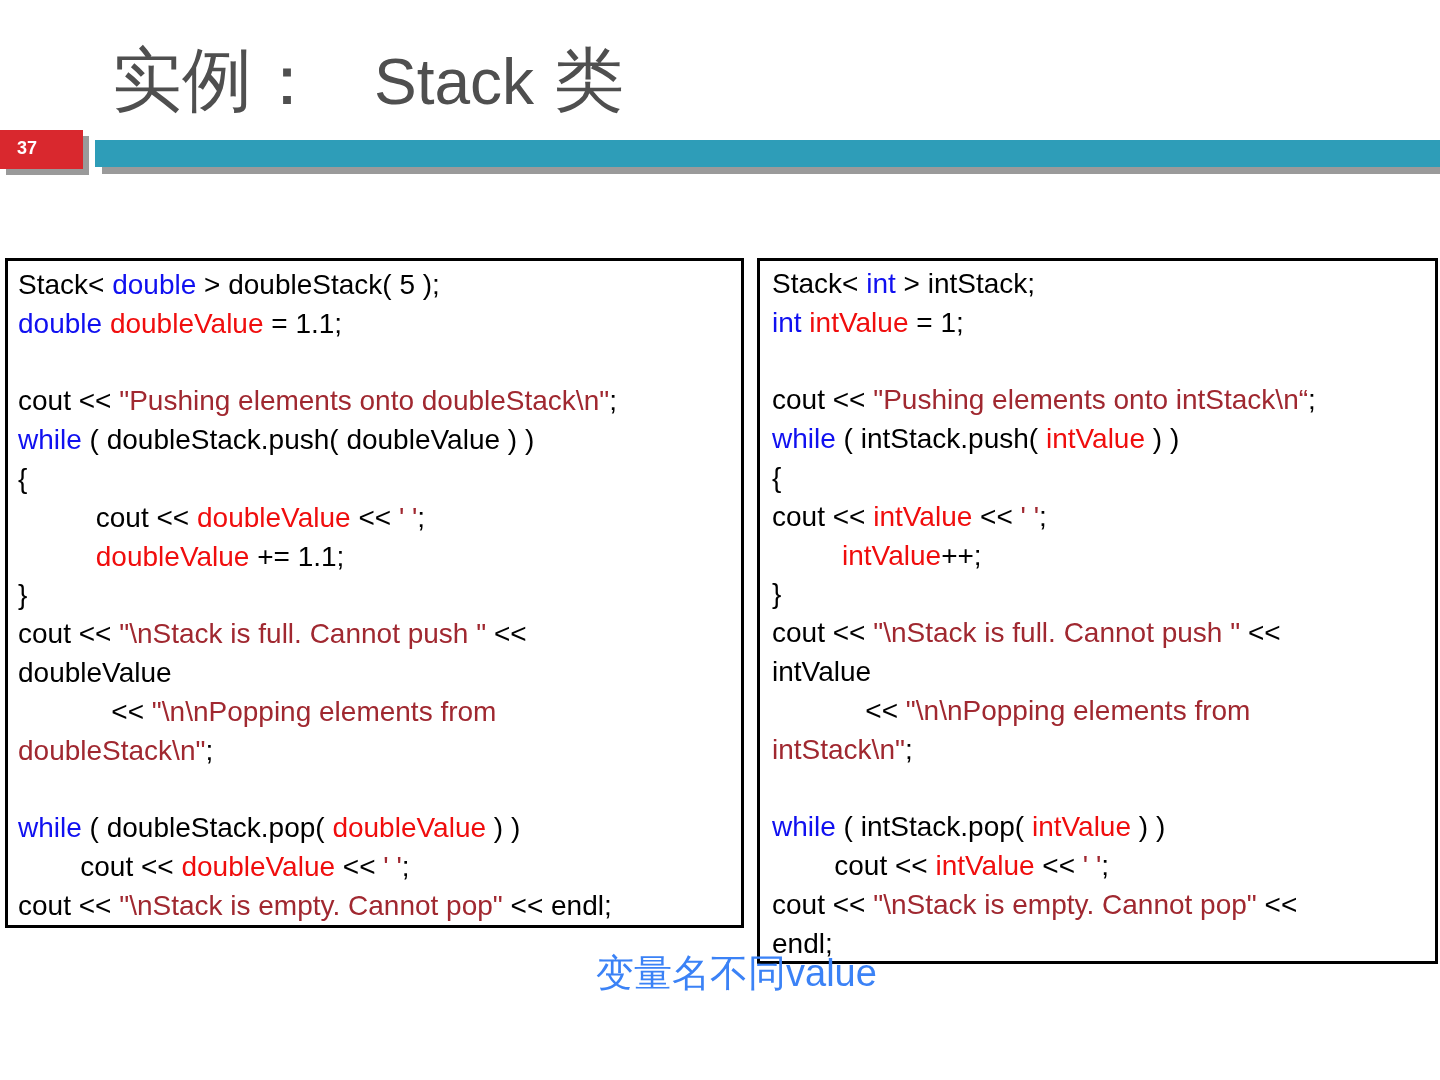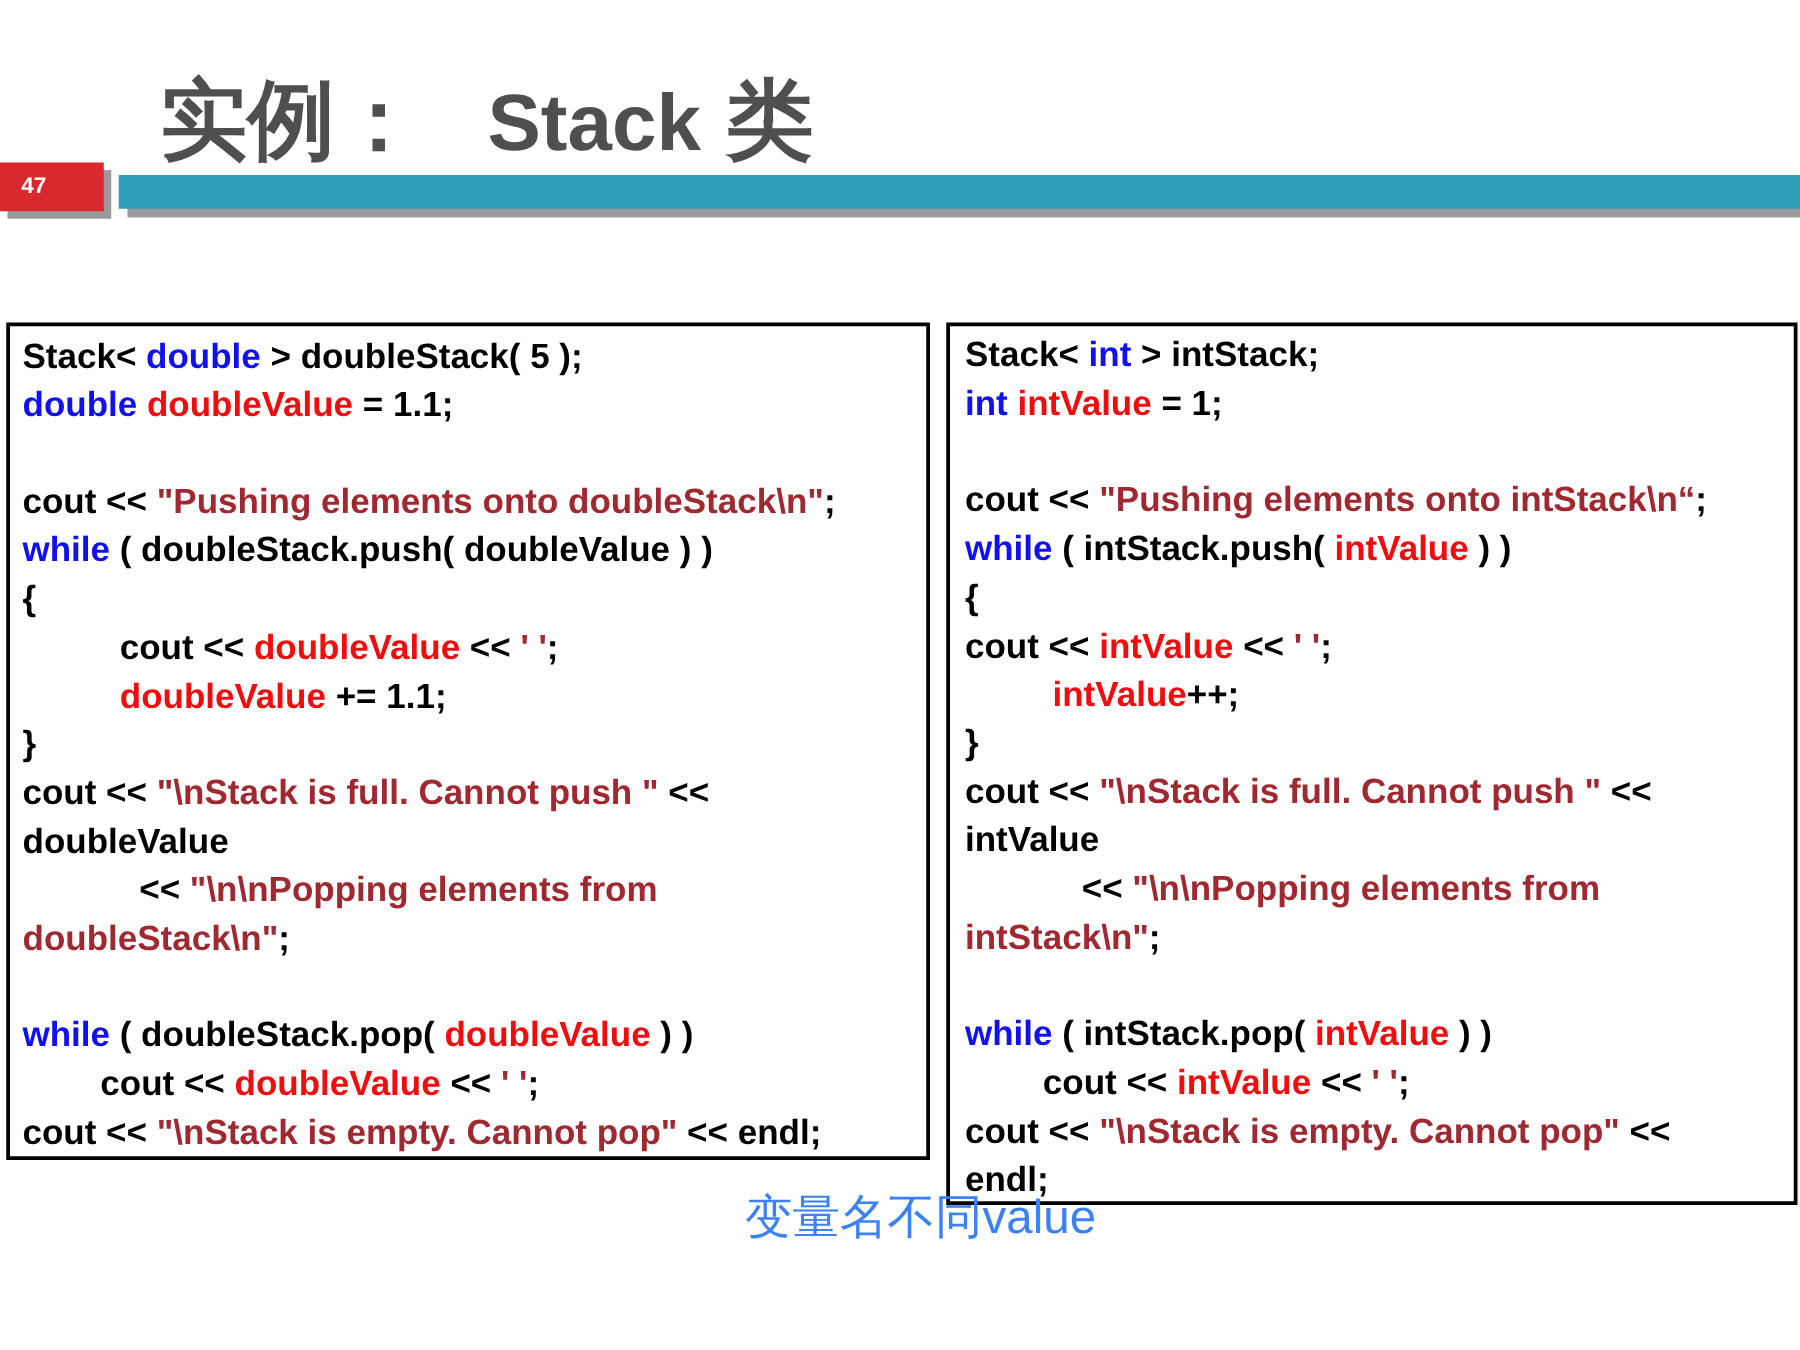--- a/index.html
+++ b/index.html
@@ -3,22 +3,22 @@
 <meta charset="utf-8">
 <style>
   html,body { margin:0; padding:0; background:#ffffff; }
   body {
     position:relative; width:1440px; height:1080px; overflow:hidden;
     font-family:"Liberation Sans", sans-serif;
   }
   .slide { position:absolute; inset:0; }
 
   .title {
-    position:absolute; left:112px; top:34px; margin:16px;
-    color:#4f4f4f; white-space:nowrap; font-weight:bold;
+    position:absolute; left:112px; top:34px; margin:0;
+    color:#4f4f4f; white-space:nowrap; font-weight:normal;
   }
   .title .zh { font-family:"Liberation Serif", serif; font-size:70px; }
   .title .en { font-family:"Liberation Sans", sans-serif; font-size:64px; margin-left:52px; }
   .title .zh2 { margin-left:20px; }
 
   .page-num {
     position:absolute; left:0; top:130px; width:83px; height:39px;
     background:#d9282e; box-shadow:6px 6px 0 #9a9a9a;
     color:#ffffff; font-weight:bold; font-size:18px;
     box-sizing:border-box; padding:8px 0 0 17px;
@@ -35,38 +35,38 @@
     white-space:nowrap;
   }
 
   .code-panel {
     position:absolute; background:#ffffff; border:3px solid #000000;
     box-sizing:border-box; font-size:28px; line-height:38.8px;
     white-space:pre; overflow:hidden;
   }
   #code-left  { left:5px;   top:258px; width:739px; height:670px; padding:5px 6px 0 10px; }
   #code-right { left:757px; top:258px; width:681px; height:706px; padding:4px 6px 0 12px; }
-  .code-line { height:38.8px;font-weight:bold; }
+  .code-line { height:38.8px; }
 
   .caption {
     position:absolute; left:596px; top:948px; z-index:5;
     font-family:Liberation Sans, sans-serif; font-size:38px; color:#3b82f6;
     white-space:nowrap;
   }
 </style>
 </head>
 <body>
 
 <div class="slide">
 
   <h1 class="title" style="color: rgb(79, 79, 79);">
     <span class="zh">实例：</span><span class="en">Stack</span><span class="zh zh2">类</span>
   </h1>
 
-  <div class="page-num" style="background: rgb(217, 40, 46);">47</div>
+  <div class="page-num" style="background: rgb(217, 40, 46);">37</div>
 
   <div class="divider" style="background: rgb(46, 157, 184);"></div>
 
 
   <div class="code-panel" id="code-left"><div class="code-line"><span style="color: rgb(0, 0, 0);">Stack&lt; </span><span style="color: rgb(16, 16, 240);">double</span><span style="color: rgb(0, 0, 0);"> &gt; doubleStack( 5 );</span></div><div class="code-line"><span style="color: rgb(16, 16, 240);">double</span><span style="color: rgb(0, 0, 0);"> </span><span style="color: rgb(240, 13, 13);">doubleValue</span><span style="color: rgb(0, 0, 0);"> = 1.1;</span></div><div class="code-line">&nbsp;</div><div class="code-line"><span style="color: rgb(0, 0, 0);">cout &lt;&lt; </span><span style="color: rgb(160, 40, 48);">"Pushing elements onto doubleStack\n"</span><span style="color: rgb(0, 0, 0);">;</span></div><div class="code-line"><span style="color: rgb(16, 16, 240);">while</span><span style="color: rgb(0, 0, 0);"> ( doubleStack.push( doubleValue ) )</span></div><div class="code-line"><span style="color: rgb(0, 0, 0);">{</span></div><div class="code-line"><span style="color: rgb(0, 0, 0);">          cout &lt;&lt; </span><span style="color: rgb(240, 13, 13);">doubleValue</span><span style="color: rgb(0, 0, 0);"> &lt;&lt; </span><span style="color: rgb(160, 40, 48);">' '</span><span style="color: rgb(0, 0, 0);">;</span></div><div class="code-line"><span style="color: rgb(0, 0, 0);">          </span><span style="color: rgb(240, 13, 13);">doubleValue</span><span style="color: rgb(0, 0, 0);"> += 1.1;</span></div><div class="code-line"><span style="color: rgb(0, 0, 0);">}</span></div><div class="code-line"><span style="color: rgb(0, 0, 0);">cout &lt;&lt; </span><span style="color: rgb(160, 40, 48);">"\nStack is full. Cannot push "</span><span style="color: rgb(0, 0, 0);"> &lt;&lt;</span></div><div class="code-line"><span style="color: rgb(0, 0, 0);">doubleValue</span></div><div class="code-line"><span style="color: rgb(0, 0, 0);">            &lt;&lt; </span><span style="color: rgb(160, 40, 48);">"\n\nPopping elements from</span></div><div class="code-line"><span style="color: rgb(160, 40, 48);">doubleStack\n"</span><span style="color: rgb(0, 0, 0);">;</span></div><div class="code-line">&nbsp;</div><div class="code-line"><span style="color: rgb(16, 16, 240);">while</span><span style="color: rgb(0, 0, 0);"> ( doubleStack.pop( </span><span style="color: rgb(240, 13, 13);">doubleValue</span><span style="color: rgb(0, 0, 0);"> ) )</span></div><div class="code-line"><span style="color: rgb(0, 0, 0);">        cout &lt;&lt; </span><span style="color: rgb(240, 13, 13);">doubleValue</span><span style="color: rgb(0, 0, 0);"> &lt;&lt; </span><span style="color: rgb(160, 40, 48);">' '</span><span style="color: rgb(0, 0, 0);">;</span></div><div class="code-line"><span style="color: rgb(0, 0, 0);">cout &lt;&lt; </span><span style="color: rgb(160, 40, 48);">"\nStack is empty. Cannot pop"</span><span style="color: rgb(0, 0, 0);"> &lt;&lt; endl;</span></div></div>
 
   <div class="code-panel" id="code-right"><div class="code-line"><span style="color: rgb(0, 0, 0);">Stack&lt; </span><span style="color: rgb(16, 16, 240);">int</span><span style="color: rgb(0, 0, 0);"> &gt; intStack;</span></div><div class="code-line"><span style="color: rgb(16, 16, 240);">int</span><span style="color: rgb(0, 0, 0);"> </span><span style="color: rgb(240, 13, 13);">intValue</span><span style="color: rgb(0, 0, 0);"> = 1;</span></div><div class="code-line">&nbsp;</div><div class="code-line"><span style="color: rgb(0, 0, 0);">cout &lt;&lt; </span><span style="color: rgb(160, 40, 48);">"Pushing elements onto intStack\n“</span><span style="color: rgb(0, 0, 0);">;</span></div><div class="code-line"><span style="color: rgb(16, 16, 240);">while</span><span style="color: rgb(0, 0, 0);"> ( intStack.push( </span><span style="color: rgb(240, 13, 13);">intValue</span><span style="color: rgb(0, 0, 0);"> ) )</span></div><div class="code-line"><span style="color: rgb(0, 0, 0);">{</span></div><div class="code-line"><span style="color: rgb(0, 0, 0);">cout &lt;&lt; </span><span style="color: rgb(240, 13, 13);">intValue</span><span style="color: rgb(0, 0, 0);"> &lt;&lt; </span><span style="color: rgb(160, 40, 48);">' '</span><span style="color: rgb(0, 0, 0);">;</span></div><div class="code-line"><span style="color: rgb(0, 0, 0);">         </span><span style="color: rgb(240, 13, 13);">intValue</span><span style="color: rgb(0, 0, 0);">++;</span></div><div class="code-line"><span style="color: rgb(0, 0, 0);">}</span></div><div class="code-line"><span style="color: rgb(0, 0, 0);">cout &lt;&lt; </span><span style="color: rgb(160, 40, 48);">"\nStack is full. Cannot push "</span><span style="color: rgb(0, 0, 0);"> &lt;&lt;</span></div><div class="code-line"><span style="color: rgb(0, 0, 0);">intValue</span></div><div class="code-line"><span style="color: rgb(0, 0, 0);">            &lt;&lt; </span><span style="color: rgb(160, 40, 48);">"\n\nPopping elements from</span></div><div class="code-line"><span style="color: rgb(160, 40, 48);">intStack\n"</span><span style="color: rgb(0, 0, 0);">;</span></div><div class="code-line">&nbsp;</div><div class="code-line"><span style="color: rgb(16, 16, 240);">while</span><span style="color: rgb(0, 0, 0);"> ( intStack.pop( </span><span style="color: rgb(240, 13, 13);">intValue</span><span style="color: rgb(0, 0, 0);"> ) )</span></div><div class="code-line"><span style="color: rgb(0, 0, 0);">        cout &lt;&lt; </span><span style="color: rgb(240, 13, 13);">intValue</span><span style="color: rgb(0, 0, 0);"> &lt;&lt; </span><span style="color: rgb(160, 40, 48);">' '</span><span style="color: rgb(0, 0, 0);">;</span></div><div class="code-line"><span style="color: rgb(0, 0, 0);">cout &lt;&lt; </span><span style="color: rgb(160, 40, 48);">"\nStack is empty. Cannot pop"</span><span style="color: rgb(0, 0, 0);"> &lt;&lt;</span></div><div class="code-line"><span style="color: rgb(0, 0, 0);">endl;</span></div></div>
 
   <div class="caption">变量名不同value</div>
 

